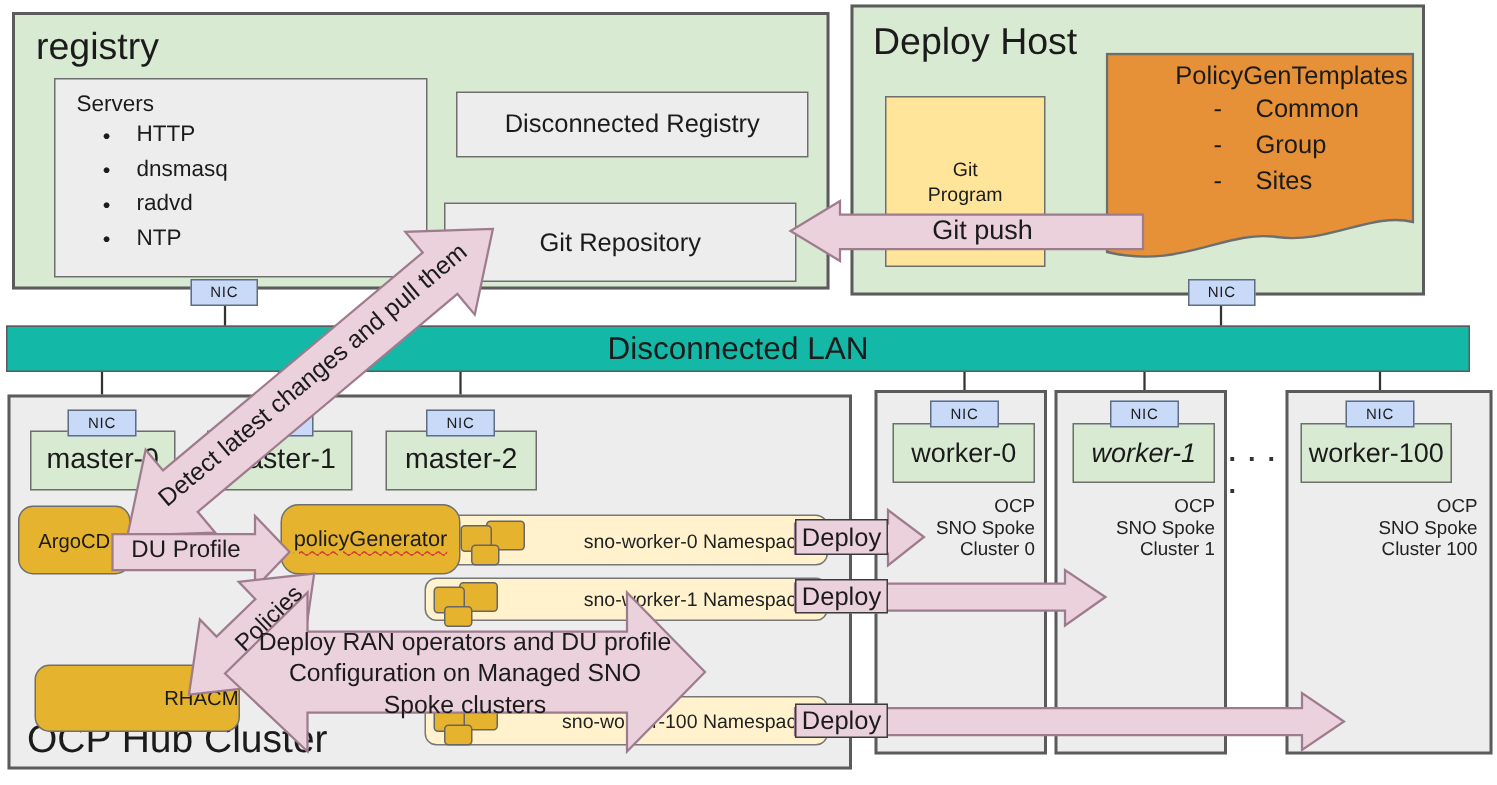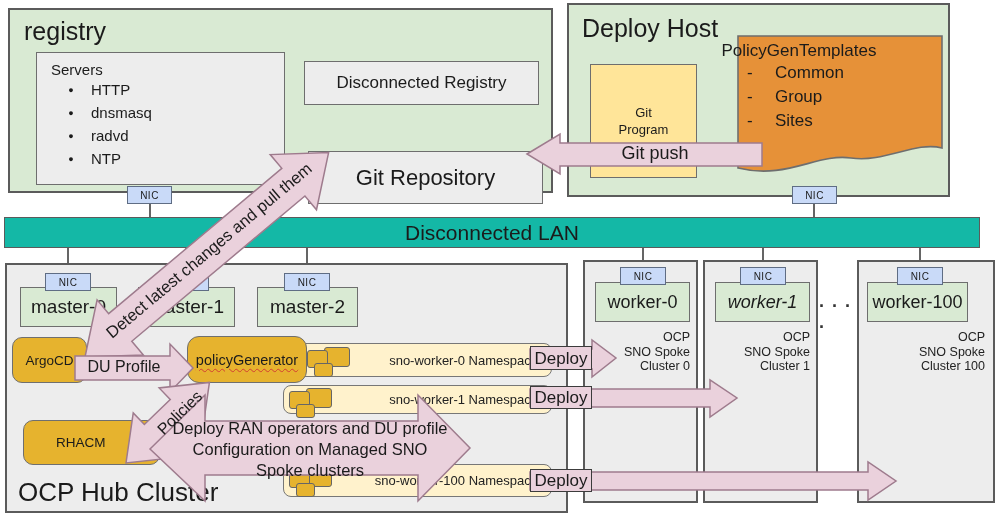--- a/index.html
+++ b/index.html
@@ -58,39 +58,39 @@
     <div class="srv-row">
       <span class="srv-bullet">●</span>
       <span>NTP</span>
       </div>
   </div>
 
   <div class="abs grayfill center" style="left:304px;top:61px;width:235px;height:44px;z-index:3;font-size:17px;">
       <span>Disconnected Registry</span>
     </div>
 
-  <div class="abs grayfill center" style="left:308px;top:135px;width:235px;height:53px;z-index:3;font-size:22px;margin-top:16px;">
+  <div class="abs grayfill center" style="left:296px;top:135px;width:235px;height:53px;z-index:3;font-size:17px;">
       <span>Git Repository</span>
     </div>
 
   <div class="abs nic" style="left:127px;top:186px;width:45px;height:18px;">
       <span>NIC</span>
     </div>
 
   <div class="abs green big-box" style="left:567px;top:3px;width:383px;height:194px;z-index:2;"></div>
   <div class="abs title" style="left:582px;top:14px;z-index:3;">Deploy Host</div>
 
   <div class="abs center" style="left:590px;top:64px;width:107px;height:114px;z-index:3;background:#ffe599;border:1.6px solid #6e6e6e;font-size:13px;line-height:17px;">
       <span><span>Git</span><br><span>Program</span></span>
     </div>
 
   <svg class="abs" style="left:737px;top:35px;width:206px;height:150px;z-index:3;" viewBox="0 0 206 150">
     <path d="M1,1 H205 V113 C178,106 148,128 114,123 C80,118 50,145 1,133 Z" fill="#e69138" stroke="#6e6e6e" stroke-width="1.6"></path>
   </svg>
-  <div class="abs" style="left:707px;top:41px;width:184px;z-index:4;">
+  <div class="abs" style="left:769px;top:41px;width:184px;z-index:4;">
     <div style="text-align:center;font-size:17px;">PolicyGenTemplates</div>
     <div class="pgi-row">
       <span class="pgi-dash">-</span>
       <span>Common</span>
       </div>
     <div class="pgi-row">
       <span class="pgi-dash">-</span>
       <span>Group</span>
       </div>
     <div class="pgi-row">
@@ -128,21 +128,21 @@
   <div class="abs nic" style="left:284px;top:273px;width:46px;height:18px;">
       <span>NIC</span>
     </div>
 
   <div class="abs gold center" style="left:12px;top:337px;width:75px;height:46px;font-size:13.5px;">
       <span>ArgoCD</span>
     </div>
   <div class="abs gold center" style="left:187px;top:336px;width:120px;height:47px;border-radius:12px;font-size:14.5px;">
       <span class="wavy">policyGenerator</span>
     </div>
-  <div class="abs gold" style="left:23px;top:420px;width:137px;height:45px;display:flex;align-items:center;padding-left:32px;font-size:13.5px;">
+  <div class="abs gold" style="left:23px;top:443px;width:137px;height:45px;display:flex;align-items:center;padding-left:16px;font-size:13.5px;justify-content:flex-end;">
       <span>RHACM</span>
     </div>
 
   <div class="abs ns" style="left:283px;top:343px;width:269px;height:34px;">
       <span>sno-worker-0 Namespace</span>
     </div>
   <div class="abs ns" style="left:283px;top:385px;width:269px;height:29px;">
       <span>sno-worker-1 Namespace</span>
     </div>
   <div class="abs ns" style="left:283px;top:464px;width:269px;height:33px;">

